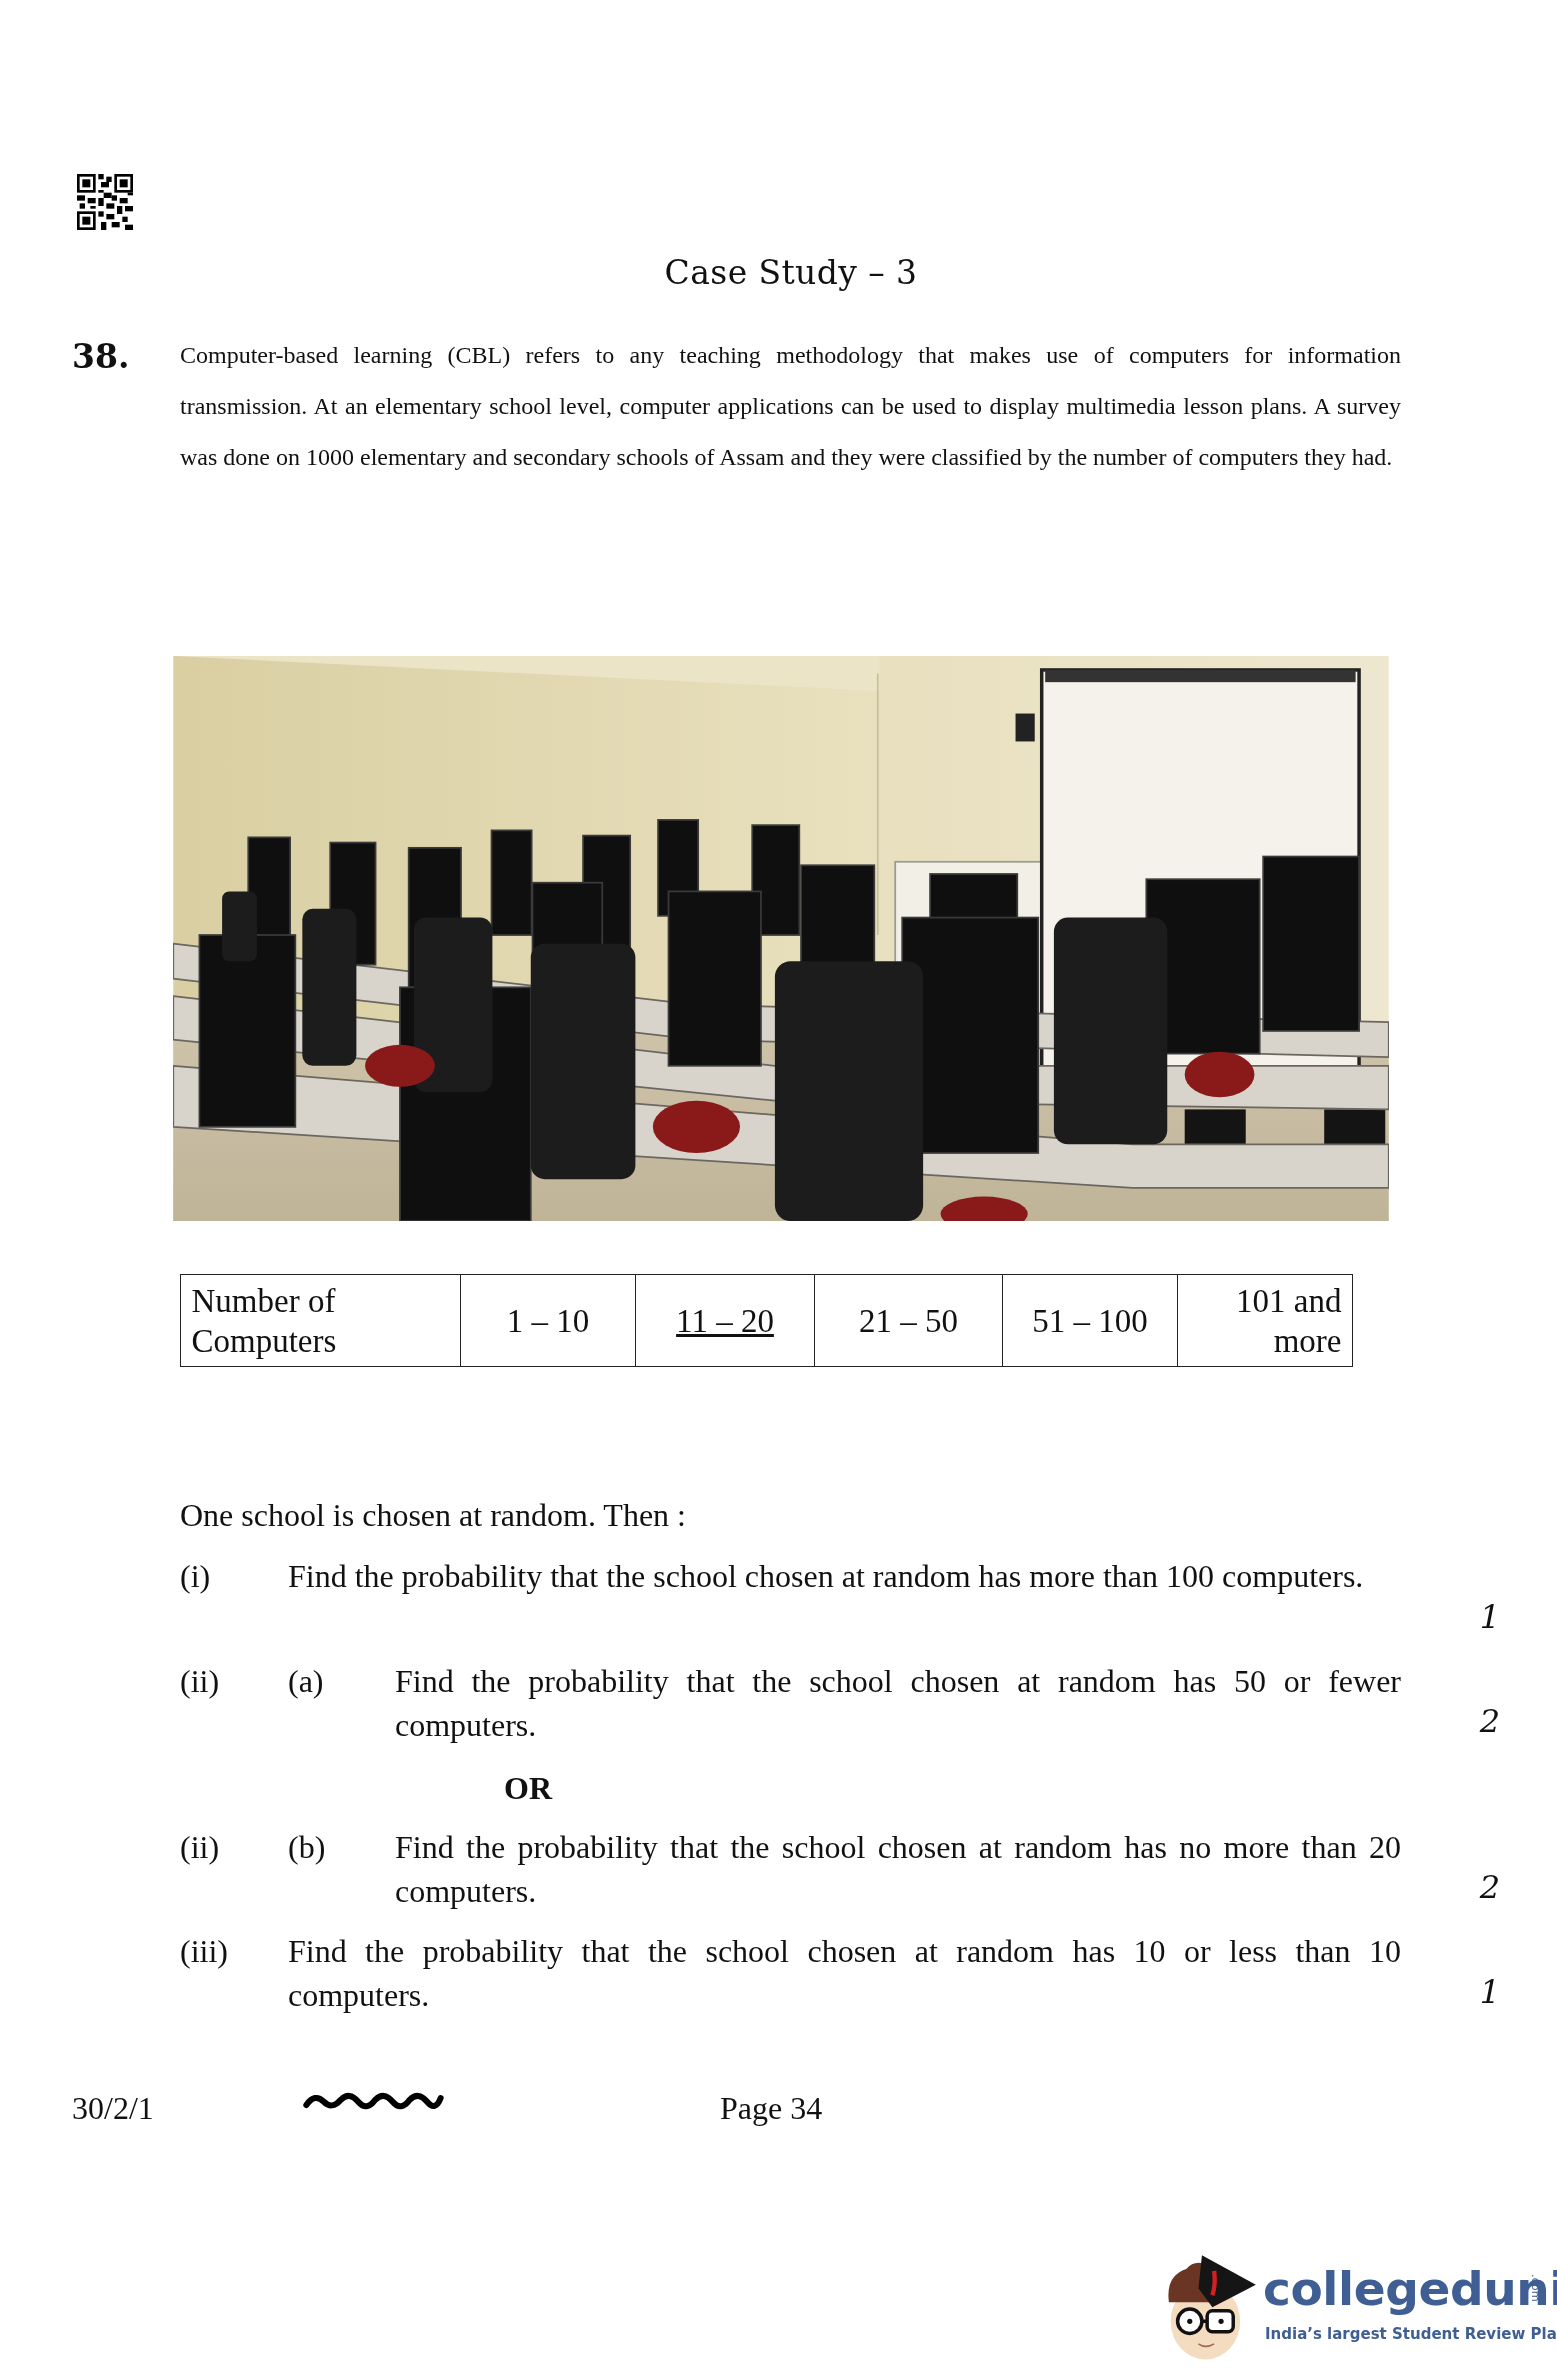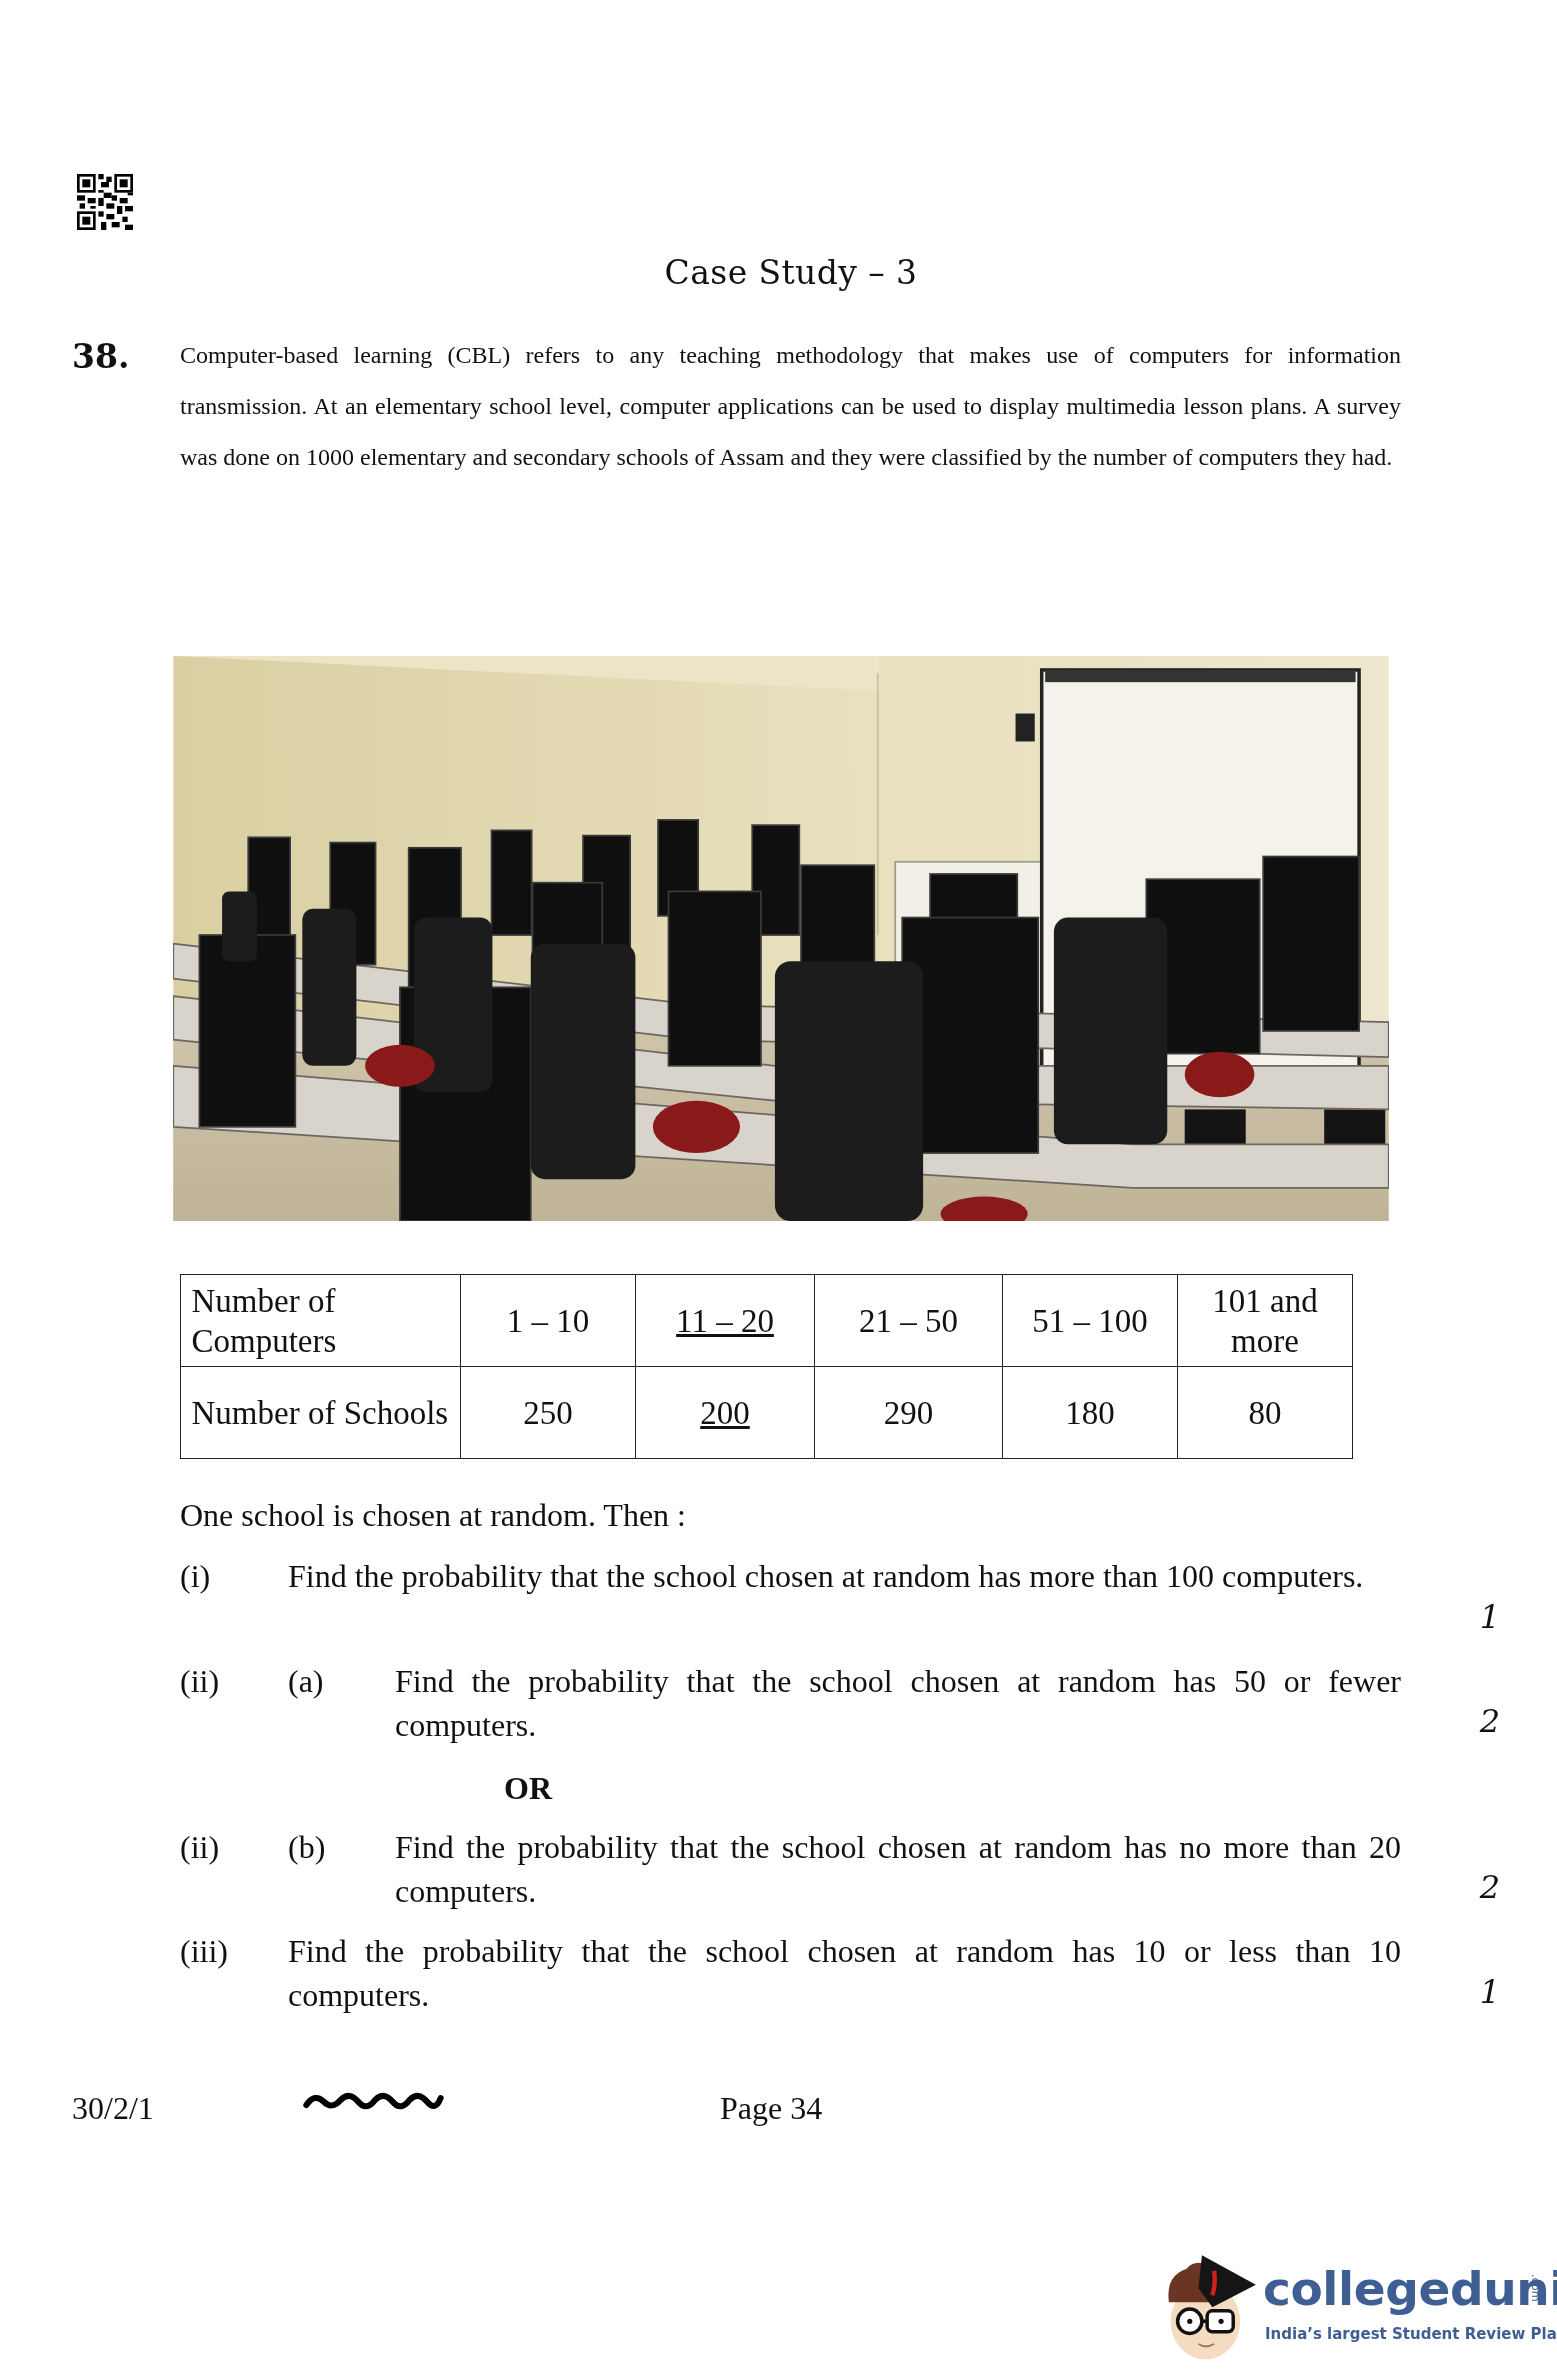--- a/index.html
+++ b/index.html
@@ -19,21 +19,21 @@
 
   
   .photo { left: 173px; top: 656px; width: 1216px; height: 565px; overflow: hidden; }
 
   
   .tbl { left: 180px; top: 1274px; border-collapse: collapse; font-family: "Liberation Serif", serif;
          font-size: 33px; }
   .tbl td { border: 1.7px solid #222; padding: 0 10.5px; text-align: center; height: 91px; line-height: 40px; }
   .tbl td.rowhead { text-align: left; width: 258px; }
   .tbl td.c1 { width: 153px; margin-left: 20px; } .tbl td.c2 { width: 157px; text-decoration: underline; } .tbl td.c3 { width: 166px; }
-  .tbl td.c4 { width: 153px; } .tbl td.c5 { width: 153px; }
+  .tbl td.c4 { width: 153px; } .tbl td.c5 { width: 153px; text-align: right; }
 
   .intro { left: 180px; top: 1497px; font-size: 32px; font-family: "Liberation Serif", serif; }
 
   .q { position: absolute; font-family: "Liberation Serif", serif; font-size: 32px; line-height: 44px; }
   .q .lbl { position: absolute; }
   .q .txt { position: absolute; text-align: justify; text-align-last: left; }
   .marks { position: absolute; left: 1448px; width: 52px; text-align: right;
            font-style: italic; font-size: 32px; font-family: "DejaVu Serif", serif; }
 
   .or { left: 504px; top: 1770px; font-size: 32px; font-weight: bold; font-family: "Liberation Serif", serif; }
@@ -177,28 +177,20 @@
 <table class="abs tbl">
   <tbody>
       <tr>
     <td class="rowhead">Number of Computers</td>
     <td class="c1">1 – 10</td>
     <td class="c2">11 – 20</td>
     <td class="c3">21 – 50</td>
     <td class="c4">51 – 100</td>
     <td class="c5">101 and more</td>
   </tr>
-  <tr>
-    <td class="rowhead">Number of Schools</td>
-    <td class="c1">250</td>
-    <td class="c2">200</td>
-    <td class="c3">290</td>
-    <td class="c4">180</td>
-    <td class="c5">80</td>
-  </tr>
 </tbody>
   </table>
 
 <div class="abs intro">One school is chosen at random. Then :</div>
 
 <div class="q" style="left:180px; top:1554px; width:1221px; height:96px;">
   <span class="lbl" style="left:0; top:0;">(i)</span>
   <span class="txt" style="left:108px; top:0; width:1113px;">Find the probability that the school chosen at random has more than 100 computers.</span>
 </div>
 <div class="marks" style="top:1598px;">1</div>

